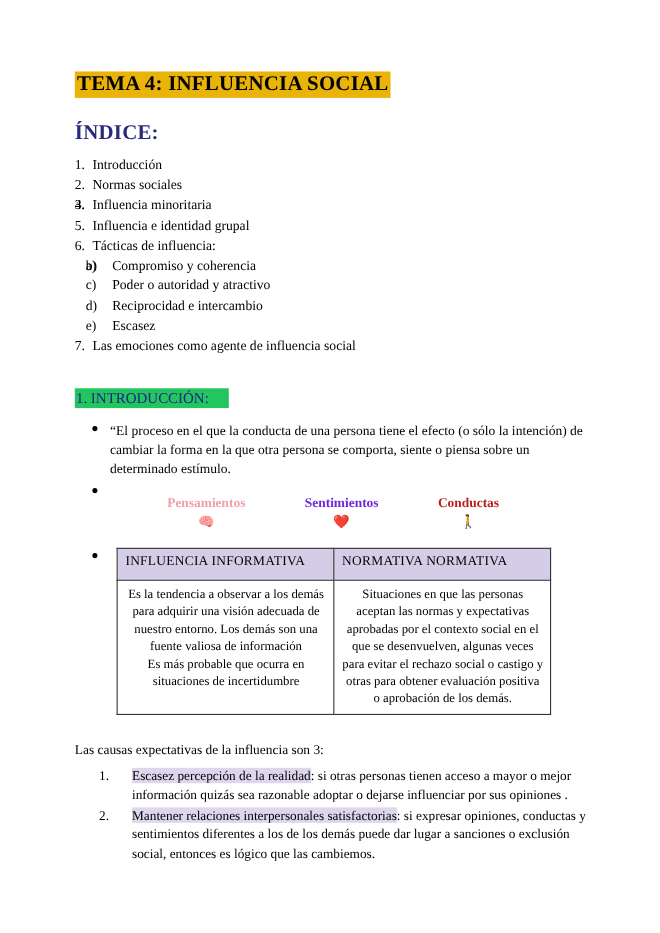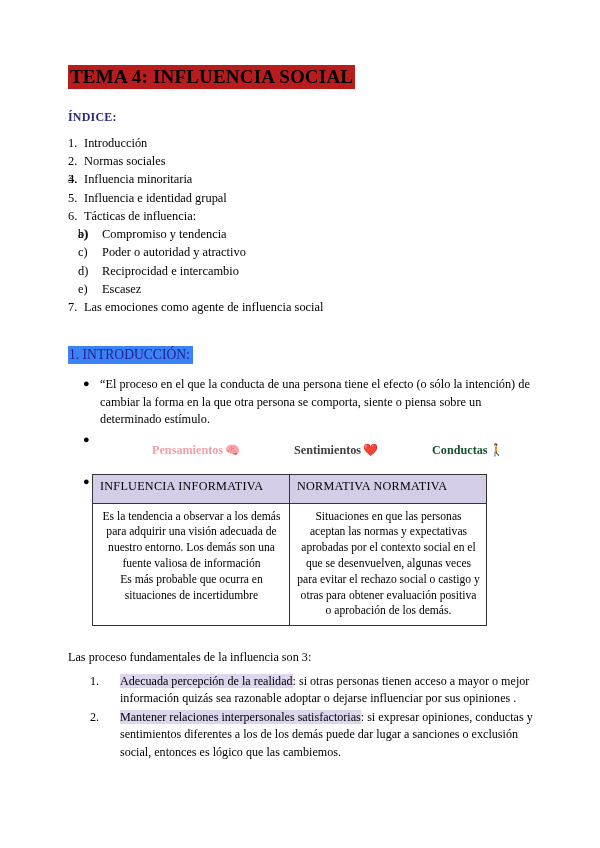--- a/index.html
+++ b/index.html
@@ -27,29 +27,29 @@
 
   
   .doc-title {
     font-size: 19px;
     font-weight: 700;
     letter-spacing: 0.2px;
     margin: 0 0 22px 0;
     display: inline-block;
   }
   .hl-title {
-    background: #b91c1c;
+    background: #eab308;
     padding: 1px 2px 2px 2px;
     color: #000;
     font-family: Liberation Serif, serif;
   }
 
   
   .index-heading {
-    font-size: 12px;
+    font-size: 19px;
     font-weight: 700;
     color: #2a2a7a;
     margin: 0 0 9px 0;
     letter-spacing: 0.2px;
   }
 
   
   ol.index-list {
     list-style: none;
     margin: 0;
@@ -86,22 +86,22 @@
 
   
   .section-heading {
     font-size: 13.6px;
     font-weight: 400;
     color: #20208c;
     margin: 31px 0 13px 0;
     display: inline-block;
   }
   .hl-section {
-    background: #3b82f6;
-    padding: 1px 3px 2px 1px;
+    background: #22c55e;
+    padding: 1px 18px 2px 1px;
     text-align: center;
   }
 
   
   ul.bullets {
     list-style: none;
     margin: 0;
     padding: 0;
     font-size: 12.3px;
     line-height: 1.42;
@@ -126,34 +126,35 @@
     margin: 14px 0 16px 0;
     padding-left: 84px;
     font-size: 12.2px;
     font-weight: 700;
   }
   .aspect {
     display: flex;
     align-items: center;
     gap: 2px;
     white-space: nowrap;
+    flex-direction: column;
   }
   .aspect .emo {
     font-size: 12px;
     font-weight: 400;
   }
   .aspect-pensamientos { color: #f0a0ab; margin-right: 54px; }
-  .aspect-sentimientos { color: #404040; margin-right: 54px; }
-  .aspect-conductas    { color: #14532d; }
+  .aspect-sentimientos { color: #6d28d9; margin-right: 54px; }
+  .aspect-conductas    { color: #b91c1c; }
 
   
   table.influence-table {
     border-collapse: collapse;
     width: 395px;
-    margin: 14px 0 0 24px;
+    margin: 14px 0 0 38px;
     table-layout: fixed;
   }
   table.influence-table th,
   table.influence-table td {
     border: 1px solid #333;
     vertical-align: top;
     text-align: left;
     padding: 5px 6px 6px 7px;
   }
   table.influence-table th {
@@ -213,21 +214,21 @@
   <ol class="index-list">
     <li><span class="num">1.</span><span>Introducción</span></li>
     <li><span class="num">2.</span><span>Normas sociales</span></li>
     <li><span class="num">3.</span></li>
     <li><span class="num">4.</span><span>Influencia minoritaria</span></li>
     <li><span class="num">5.</span><span>Influencia e identidad grupal</span></li>
     <li><span class="num">6.</span><span>Tácticas de influencia:</span></li>
     <li style="padding-left:0;">
       <ol class="sub-list">
         <li><span class="num">a)</span></li>
-        <li><span class="num">b)</span><span>Compromiso y tendencia</span></li>
+        <li><span class="num">b)</span><span>Compromiso y coherencia</span></li>
         <li><span class="num">c)</span><span>Poder o autoridad y atractivo</span></li>
         <li><span class="num">d)</span><span>Reciprocidad e intercambio</span></li>
         <li><span class="num">e)</span><span>Escasez</span></li>
       </ol>
     </li>
     <li><span class="num">7.</span><span>Las emociones como agente de influencia social</span></li>
   </ol>
 
   <div class="section-heading"><span class="hl-section">1. INTRODUCCIÓN:</span></div>
 
@@ -268,25 +269,25 @@
             <div class="cell-p" style="white-space:pre-line;">Es la tendencia a observar a los demás para adquirir una visión adecuada de nuestro entorno. Los demás son una fuente valiosa de información
 Es más probable que ocurra en situaciones de incertidumbre</div>
           </td>
         <td>
             <div class="cell-p">Situaciones en que las personas aceptan las normas y expectativas aprobadas por el contexto social en el que se desenvuelven, algunas veces para evitar el rechazo social o castigo y otras para obtener evaluación positiva o aprobación de los demás.</div>
           </td>
       </tr>
     </tbody>
   </table>
 
-  <p class="causes-intro">Las proceso fundamentales de la influencia son 3:</p>
+  <p class="causes-intro">Las causas expectativas de la influencia son 3:</p>
 
   <ol class="causes">
     <li>
-      <span class="num">1.</span><span class="hl-light">Adecuada percepción de la realidad</span><span>: si otras personas tienen acceso a mayor o mejor información quizás sea razonable adoptar o dejarse influenciar por sus opiniones .</span>
+      <span class="num">1.</span><span class="hl-light">Escasez percepción de la realidad</span><span>: si otras personas tienen acceso a mayor o mejor información quizás sea razonable adoptar o dejarse influenciar por sus opiniones .</span>
     </li>
     <li>
       <span class="num">2.</span><span class="hl-light">Mantener relaciones interpersonales satisfactorias</span><span>: si expresar opiniones, conductas y sentimientos diferentes a los de los demás puede dar lugar a sanciones o exclusión social, entonces es lógico que las cambiemos.</span>
     </li>
 
   </ol>
 
 </div>
 
 </body></html>

